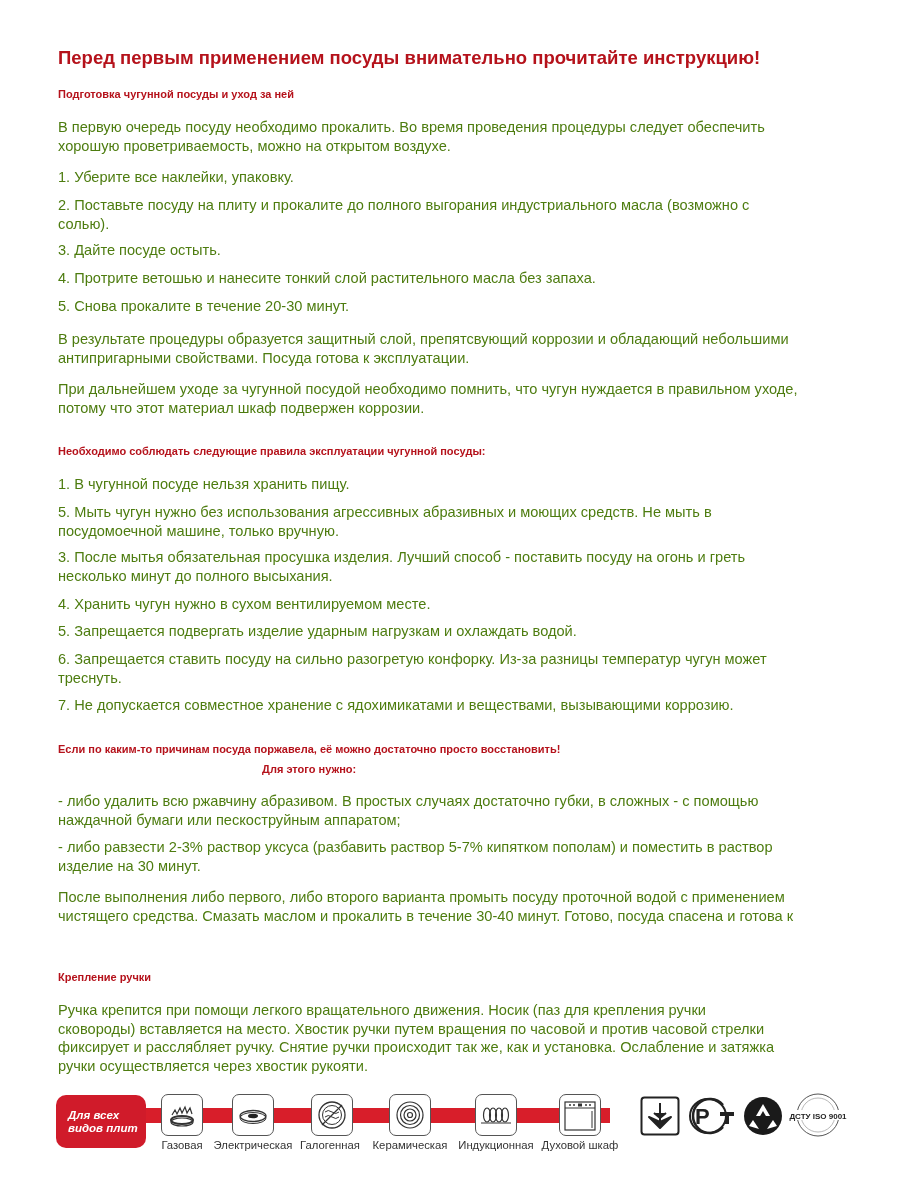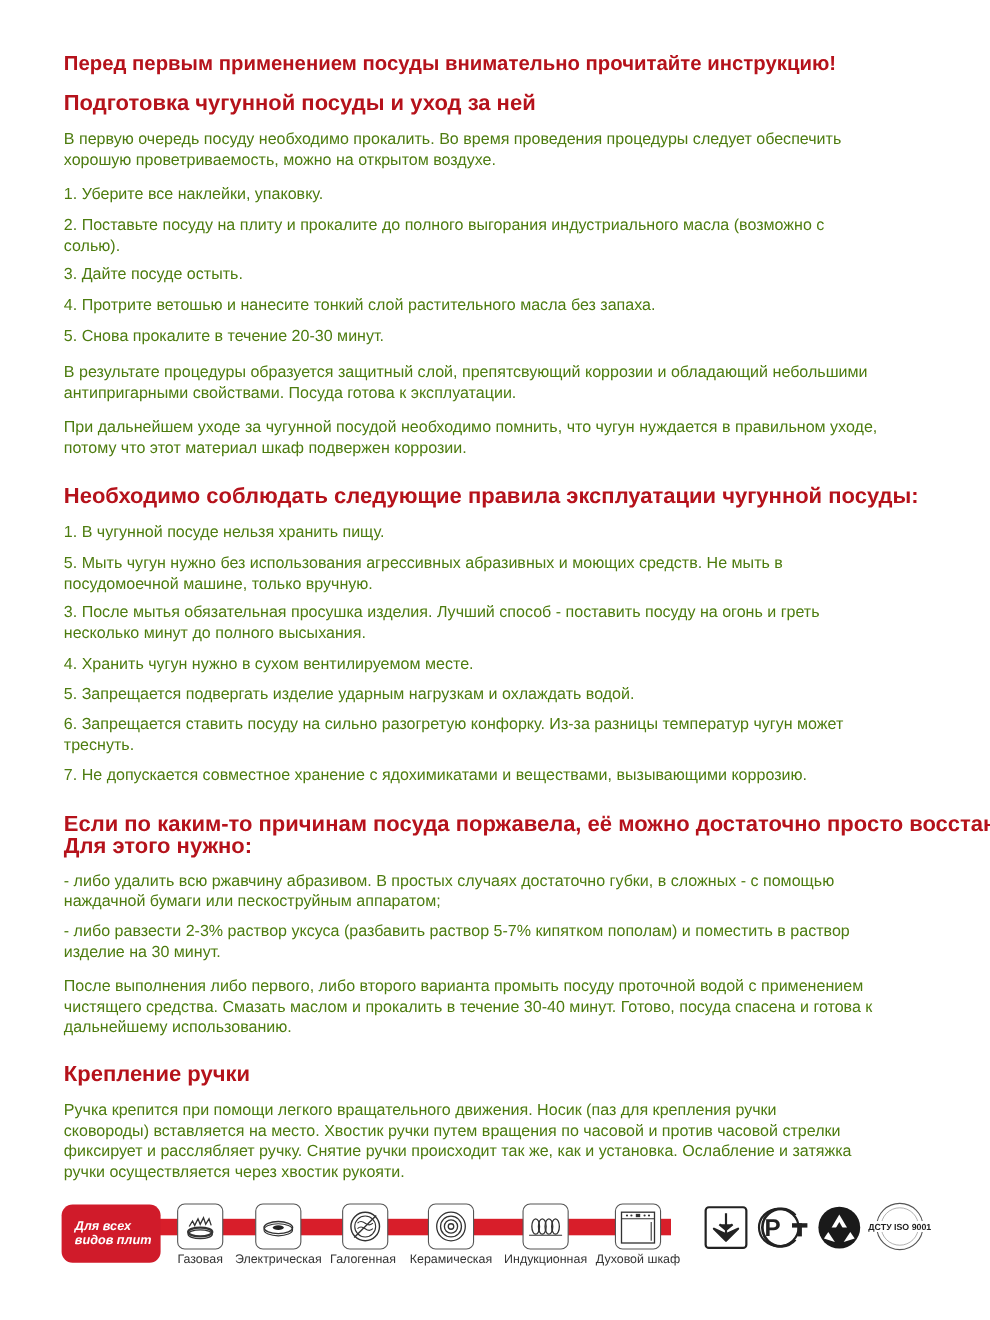--- a/index.html
+++ b/index.html
@@ -1,20 +1,20 @@
 <!DOCTYPE html>
 <html><head>
 <meta charset="utf-8">
 <style>
   html, body { margin: 0; padding: 0; background: #ffffff; }
   body { width: 900px; height: 1200px; position: relative; overflow: hidden;
          font-family: "Liberation Sans", "DejaVu Sans", sans-serif; color: #1f1f1f; }
   .page { position: absolute; left: 58px; top: 0; width: 790px; }
   .h1 { position: absolute; left: 0; top: 47px; font-size: 18.5px; font-weight: bold; color: #b5121b; letter-spacing: 0; white-space: nowrap; }
-  .h2 { position: absolute; left: 0; font-size: 20px; font-weight: bold; color: #b5121b; white-space: nowrap; line-height: 20px; }
+  .h2 { position: absolute; left: 0; font-size: 11px; font-weight: bold; color: #b5121b; white-space: nowrap; line-height: 20px; text-align: center; }
   .p  { position: absolute; left: 0; width: 790px; font-size: 14.6px; line-height: 18.5px; color: #4d7c0f; }
   .ln { display: block; white-space: nowrap; }
 
   
   .bar { position: absolute; left: 0; top: 0; width: 900px; height: 1200px; pointer-events: none; }
   .redband { position: absolute; left: 100px; top: 1108px; width: 510px; height: 15px; background: #d81e2a; }
   .badge { position: absolute; left: 56px; top: 1095px; width: 90px; height: 53px; background: #d01b2a; border-radius: 10px;
            color: #fff; font-weight: bold; font-size: 11.5px; line-height: 13px; pointer-events: auto; }
   .badge span { position: absolute; left: 12px; white-space: nowrap; font-style: italic; }
   .ibox { position: absolute; top: 1094px; width: 42px; height: 42px; background: #fff; border: 1.3px solid #555;
@@ -95,21 +95,20 @@
     <span class="ln">- либо удалить всю ржавчину абразивом. В простых случаях достаточно губки, в сложных - с помощью</span>
     <span class="ln">наждачной бумаги или пескоструйным аппаратом;</span>
   </div>
   <div class="p" style="top:838px">
     <span class="ln">- либо равзести 2-3% раствор уксуса (разбавить раствор 5-7% кипятком пополам) и поместить в раствор</span>
     <span class="ln">изделие на 30 минут.</span>
   </div>
   <div class="p" style="top:888px">
     <span class="ln">После выполнения либо первого, либо второго варианта промыть посуду проточной водой с применением</span>
     <span class="ln">чистящего средства. Смазать маслом и прокалить в течение 30-40 минут. Готово, посуда спасена и готова к</span>
-    <span class="ln">дальнейшему использованию.</span>
   </div>
 
   <div class="h2" style="top:967px">Крепление ручки</div>
   <div class="p" style="top:1001px">
     <span class="ln">Ручка крепится при помощи легкого вращательного движения. Носик (паз для крепления ручки</span>
     <span class="ln">сковороды) вставляется на место. Хвостик ручки путем вращения по часовой и против часовой стрелки</span>
     <span class="ln">фиксирует и расслябляет ручку. Снятие ручки происходит так же, как и установка. Ослабление и затяжка</span>
     <span class="ln">ручки осуществляется через хвостик рукояти.</span>
   </div>
 </div>

